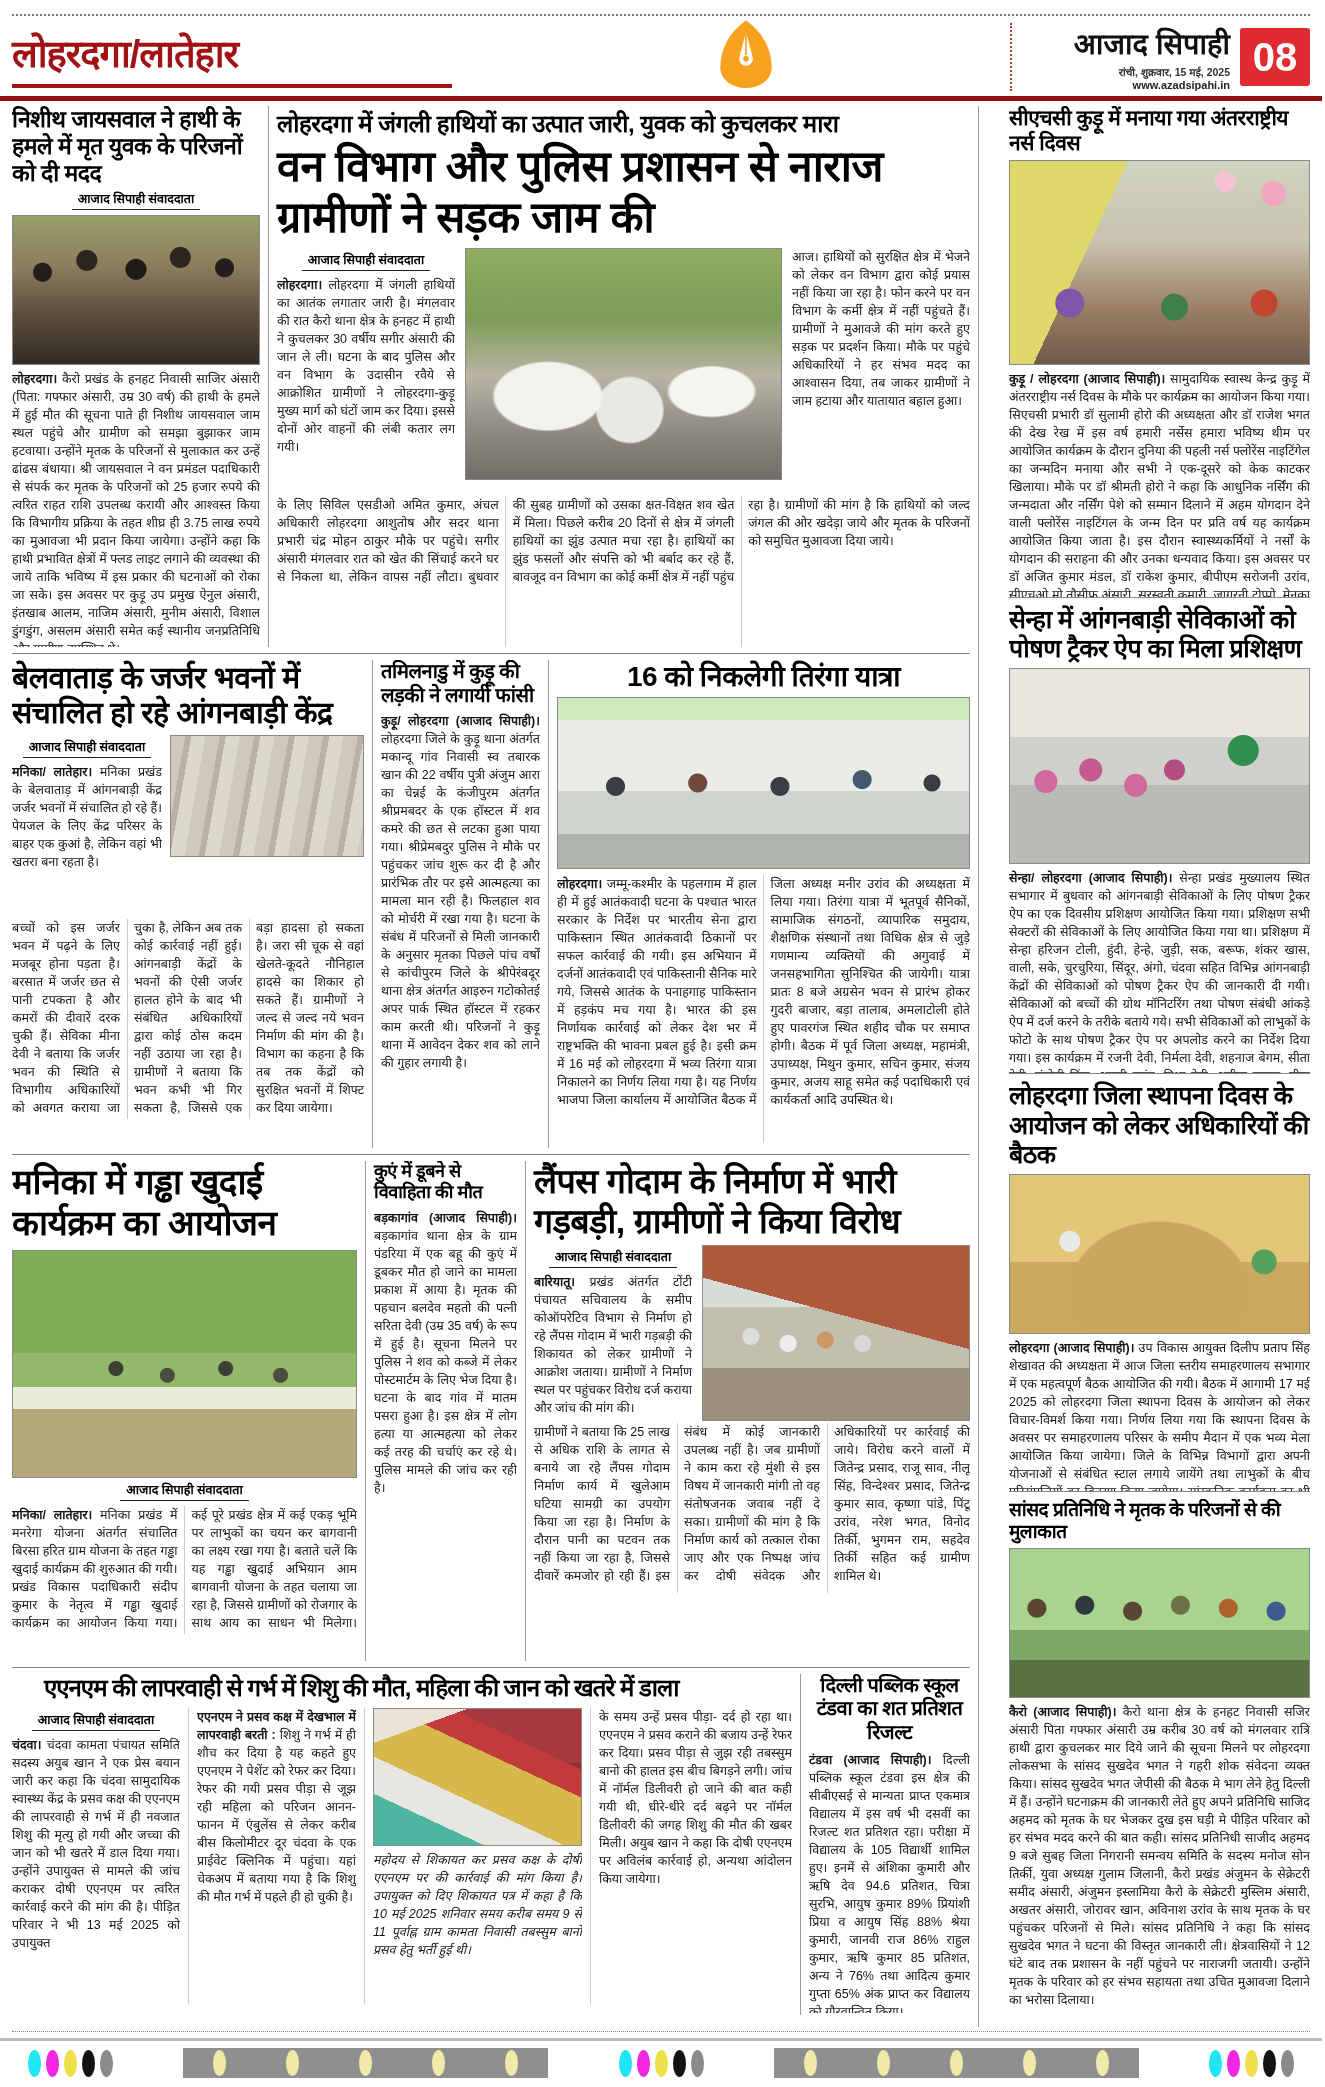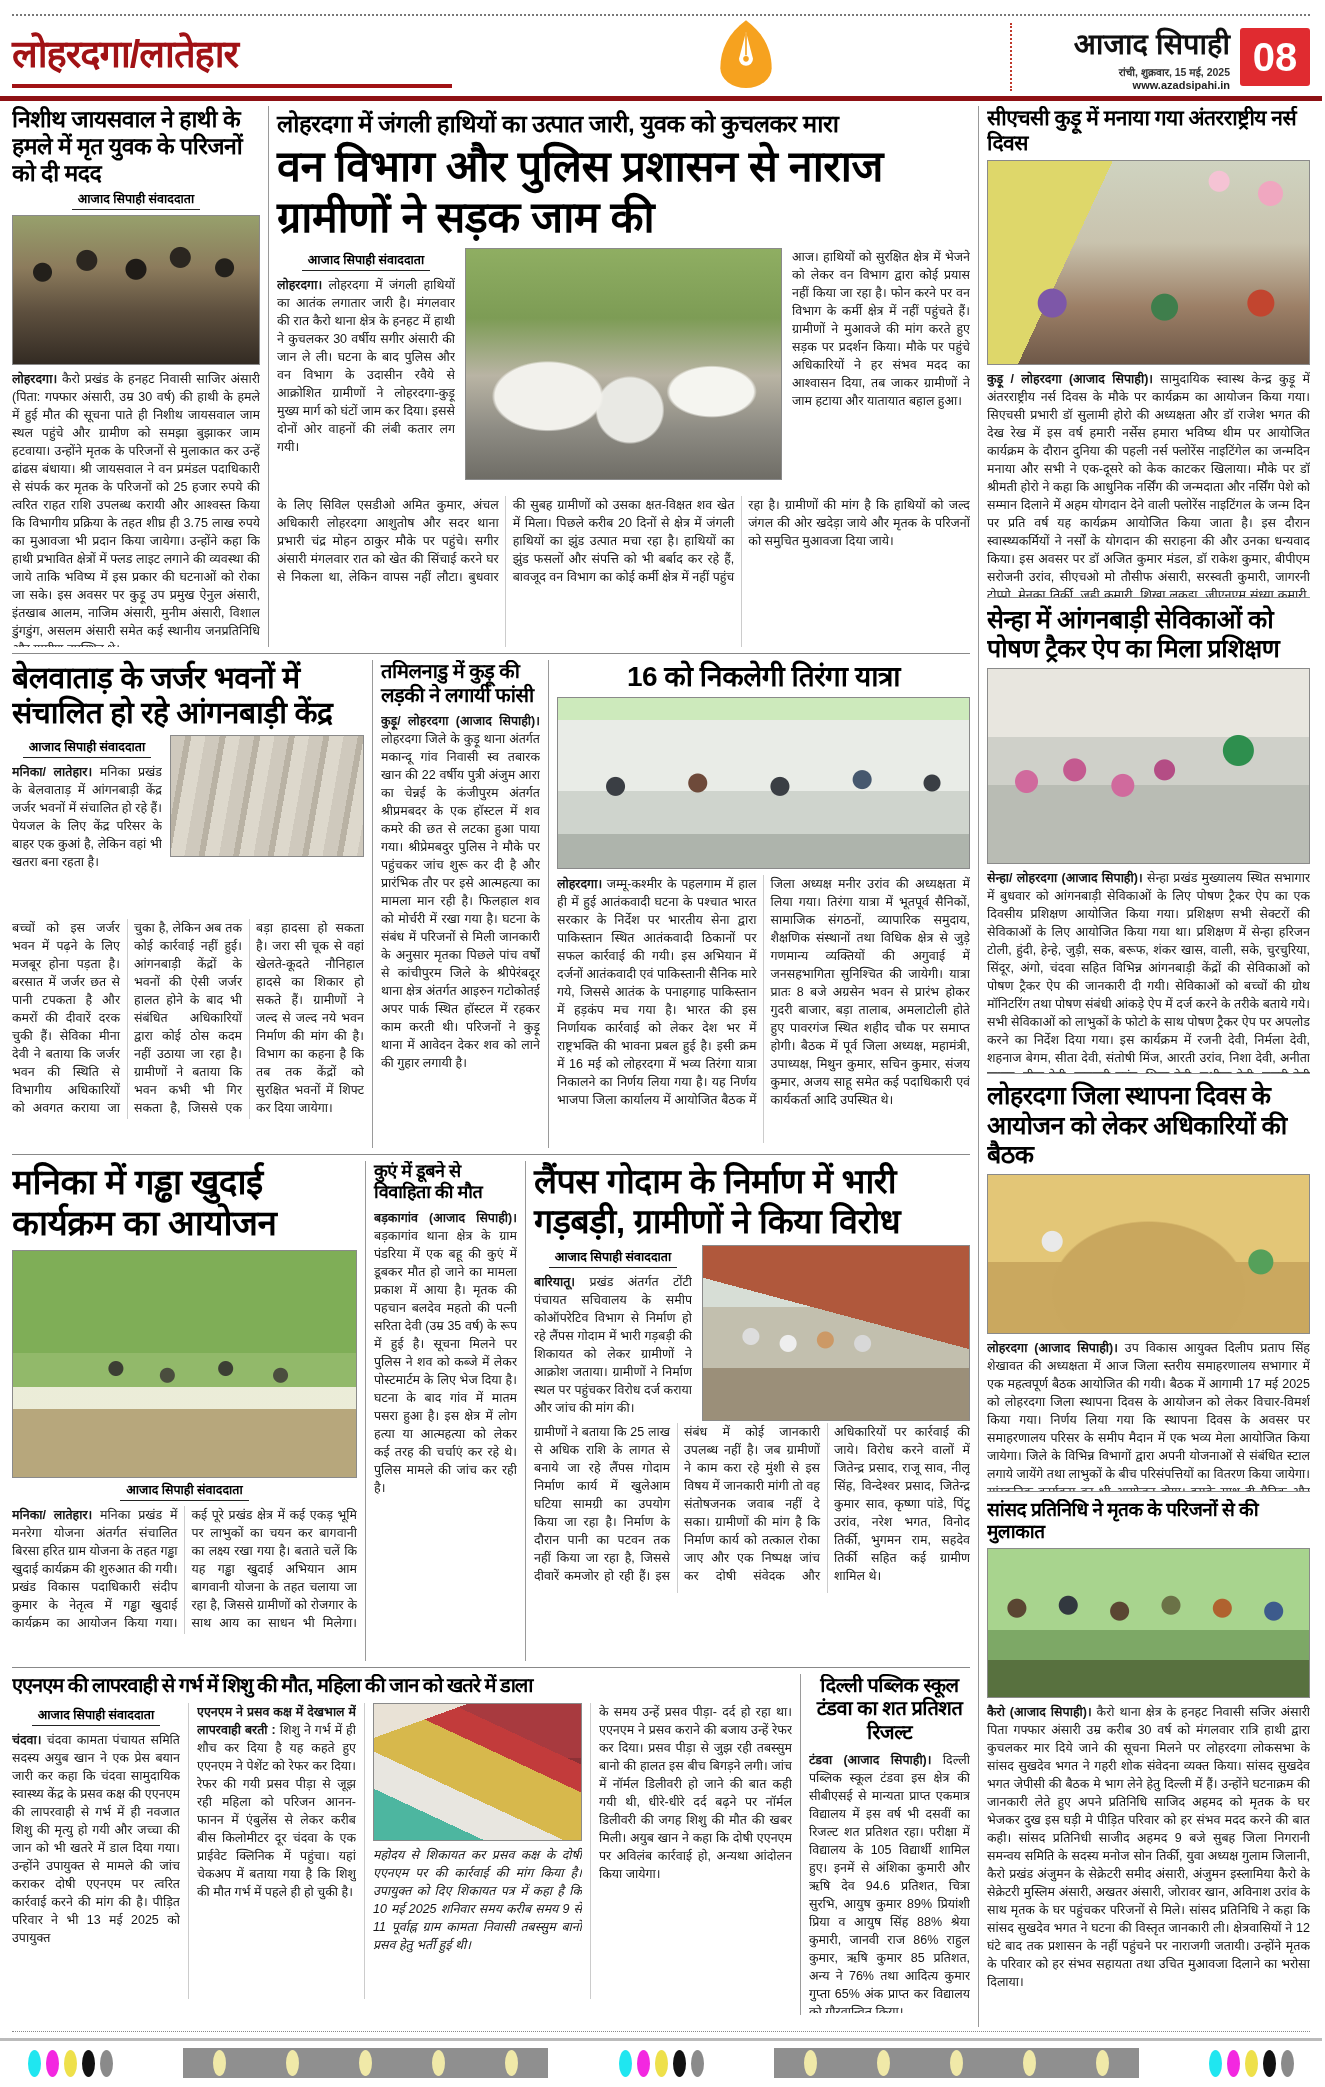--- a/index.html
+++ b/index.html
@@ -127,30 +127,30 @@
   .a-manika h2{font-size:35px;}
   .a-kuan{width:152px;overflow:hidden;}
   .a-kuan h2{font-size:18px;}
   .a-lamps{flex:1;overflow:hidden;}
   .a-lamps h2{font-size:34px;}
   .lamprow{display:flex;gap:10px;height:178px;overflow:hidden;}
   .lamprow .lcol{width:158px;overflow:hidden;}
   .lamprow .lph{flex:1;}
   .lampbottom{height:170px;overflow:hidden;}
   .a-anm{flex:1;overflow:hidden;}
-  .a-anm h2{font-size:20px;letter-spacing:-1px;}
+  .a-anm h2{font-size:24px;letter-spacing:-1px;margin-left:32px;}
   .anmrow{display:flex;gap:0;margin-top:6px;height:296px;overflow:hidden;}
   .anmcol{overflow:hidden;}
   .anmcol+.anmcol{border-left:1px solid #ccc;padding-left:8px;margin-left:8px;}
   .c1{width:168px;}.c2{width:168px;}.c3{width:218px;font-style:italic;}.c4{flex:1;}
   .subhead{font-weight:700;}
   .a-dps{width:170px;overflow:hidden;}
   .a-dps h2{font-size:20px;text-align:center;}
   
-  .railart{border-bottom:1px solid #888;margin-bottom:7px;padding-bottom:23px;overflow:hidden;}
+  .railart{border-bottom:1px solid #888;margin-bottom:7px;padding-bottom:23px;overflow:hidden;margin-left:22px;}
   .railart:last-child{border-bottom:none;}
   .r-nurse h2{font-size:21px;}
   .r-senha h2{font-size:25px;}
   .r-sthapana h2{font-size:25px;}
   .r-sansad h2{font-size:19px;}
   .railart .bodytxt{margin-top:5px;}
   .h-nurse{height:232px;}.h-senha{height:208px;}.h-sthapana{height:152px;}.h-sansad{height:324px;}
   .railart .ph{margin-top:4px;}
   
   .foot{position:absolute;left:0;right:0;bottom:8px;}

